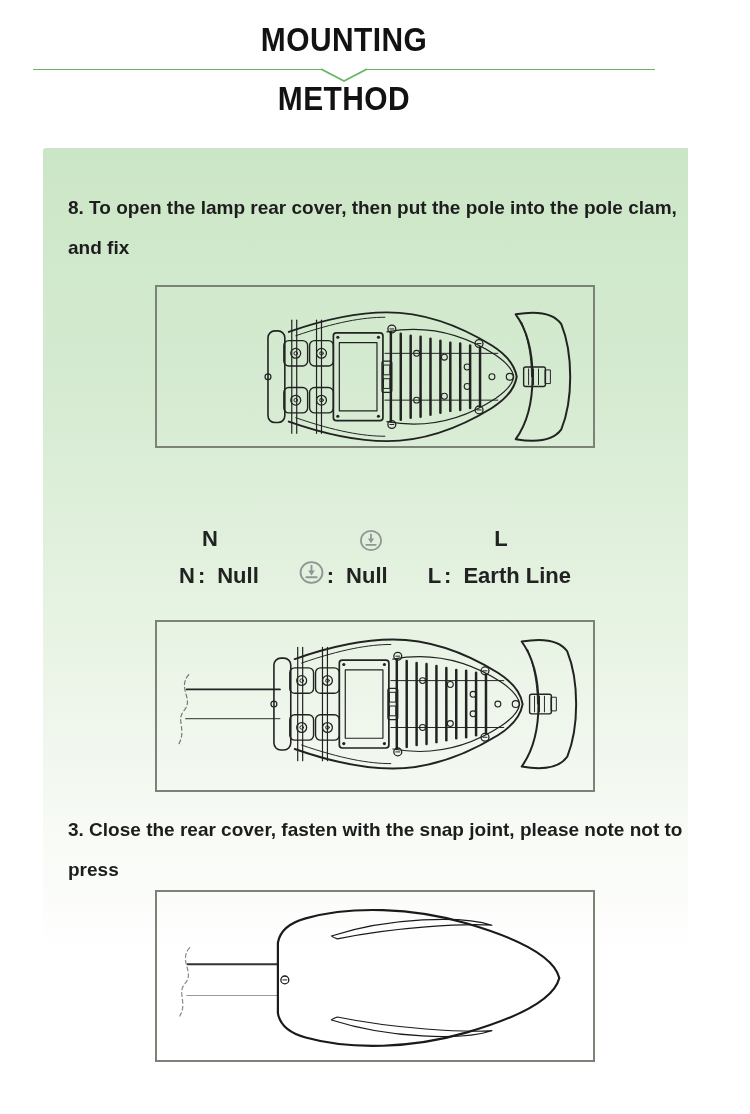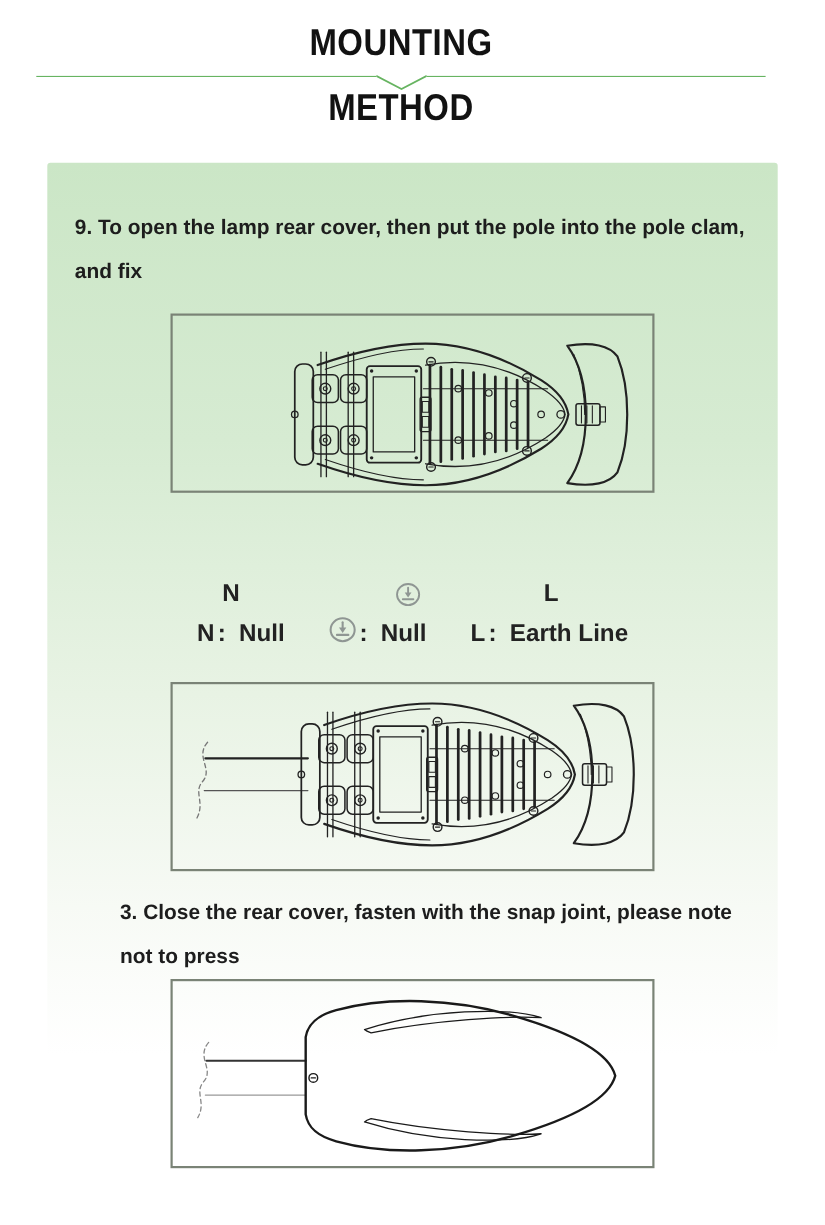--- a/index.html
+++ b/index.html
@@ -1,34 +1,34 @@
 <!DOCTYPE html>
 <html><head>
 <meta charset="utf-8">
 <style>
   html,body{margin:0;padding:0;background:#ffffff;}
   .page{position:relative;width:688px;height:1114px;background:#ffffff;overflow:hidden;
-        font-family:"Liberation Sans","DejaVu Sans",sans-serif;color:#1b1b1b;padding-left:41px;}
+        font-family:"Liberation Sans","DejaVu Sans",sans-serif;color:#1b1b1b;}
 
   .title{position:absolute;left:0;width:100%;text-align:center;font-size:34px;line-height:38px;
          font-weight:700;color:#121212;transform:scaleX(.88);letter-spacing:.5px;}
   .title-top{top:20px;}
   .title-bottom{top:79px;}
 
   .divider{position:absolute;top:63px;left:33px;right:33px;display:flex;align-items:flex-start;}
   .dline{flex:1;height:0;border-top:1.5px solid #67b461;margin-top:6px;}
   .chev{width:46px;height:16px;margin-top:5px;flex:0 0 auto;}
 
   .panel{position:absolute;left:43px;top:148px;width:664px;height:966px;border-radius:3px;
          background:linear-gradient(180deg,#cbe6c6 0%,#d6ebd2 26%,#e8f3e4 50%,#f7faf5 70%,#ffffff 84%);}
 
   .step{position:absolute;left:25px;right:22px;font-size:19px;line-height:40px;font-weight:700;color:#1d1d1d;}
   .step1{top:40px;}
   .step2{top:321px;}
-  .step3{top:662px;margin-left:41px;}
+  .step3{top:662px;}
 
   .wlab{position:absolute;transform:translateX(-50%);font-size:22px;font-weight:700;color:#222;}
   .wlab-n{left:167px;top:378px;}
   .wlab-earth{left:328px;top:381px;}
   .wlab-l{left:458px;top:378px;}
 
   .legend{position:absolute;top:412px;left:0;width:100%;display:flex;justify-content:center;
           gap:40px;font-size:22px;font-weight:700;color:#222;}
   .legend-item{display:flex;align-items:center;white-space:nowrap;}
   .colon{margin:0 12px 0 3px;}
@@ -136,21 +136,21 @@
       <polyline points="0,1 23,13 46,1" fill="none" stroke="#67b461" stroke-width="1.6"></polyline>
     </svg>
     <span class="dline"></span>
   </div>
 
   <div class="title title-bottom">METHOD</div>
 
   <div class="panel">
 
     <div class="step step1">
-      <div>9. To open the lamp rear cover, then put the pole into the pole clam, and fix</div>
+      <div>8. To open the lamp rear cover, then put the pole into the pole clam, and fix</div>
     </div>
 
     <div class="figbox figbox-1">
       <svg viewBox="0 0 440 163" preserveAspectRatio="none" aria-label="street-lamp-top-view-rear-cover-open">
         <use href="#lamp-open"></use>
       </svg>
     </div>
 
 
     <span class="wlab wlab-n">N</span>

